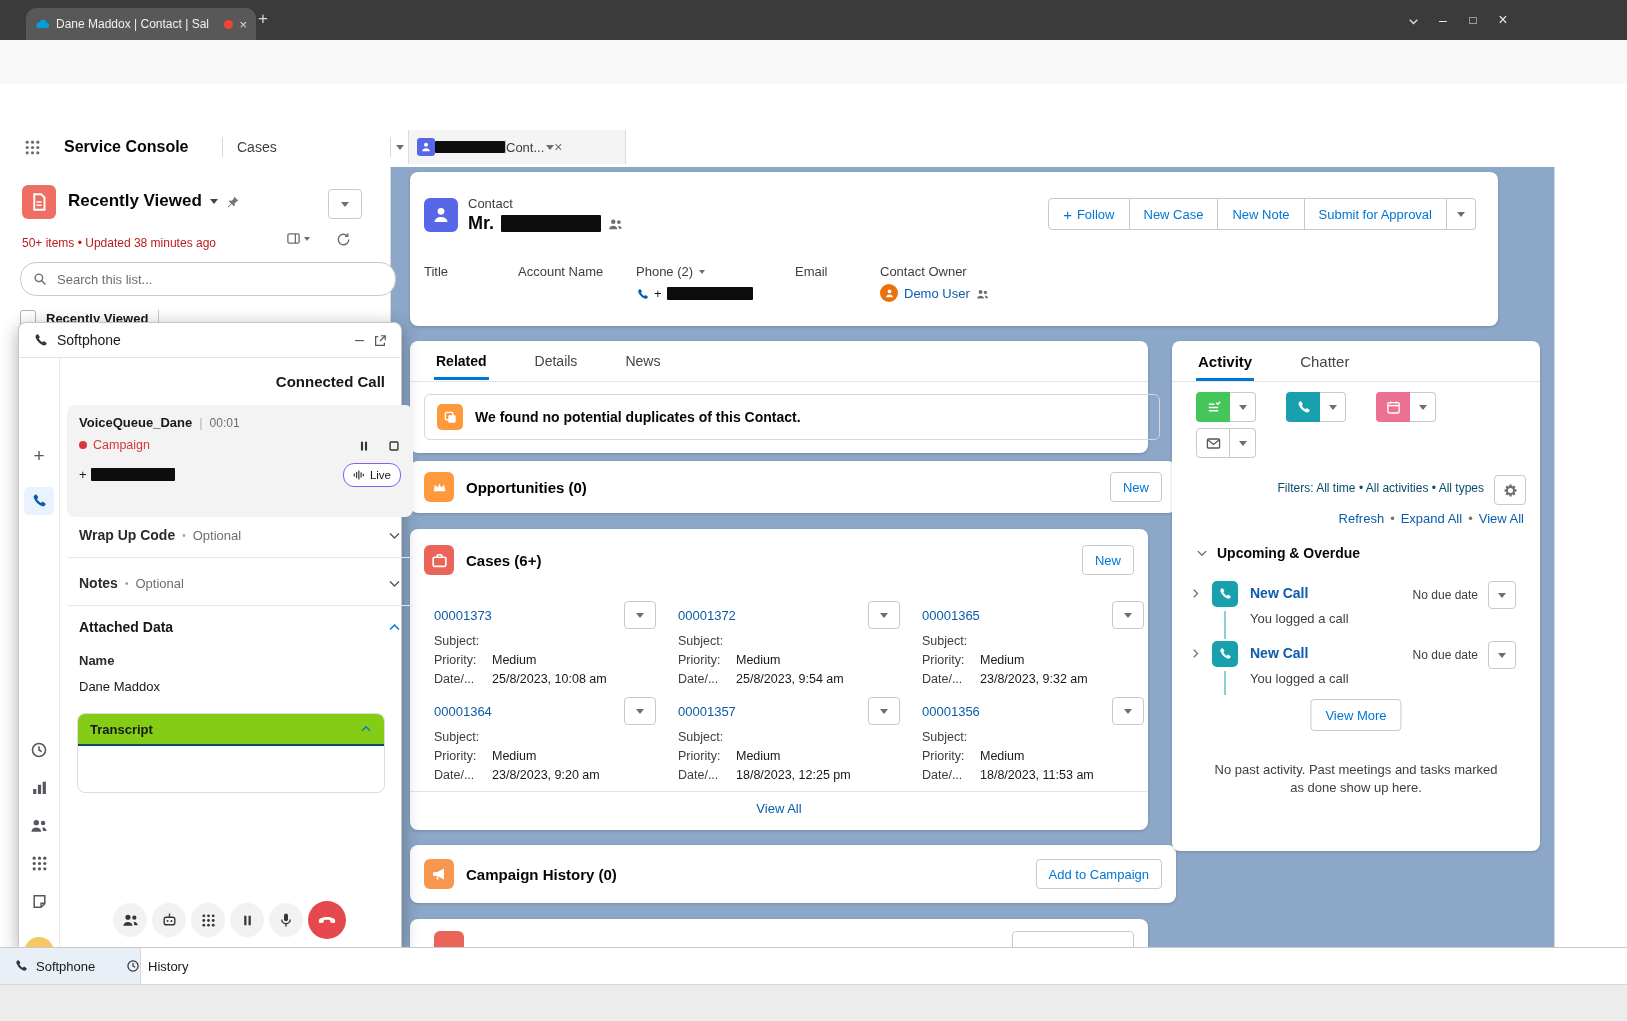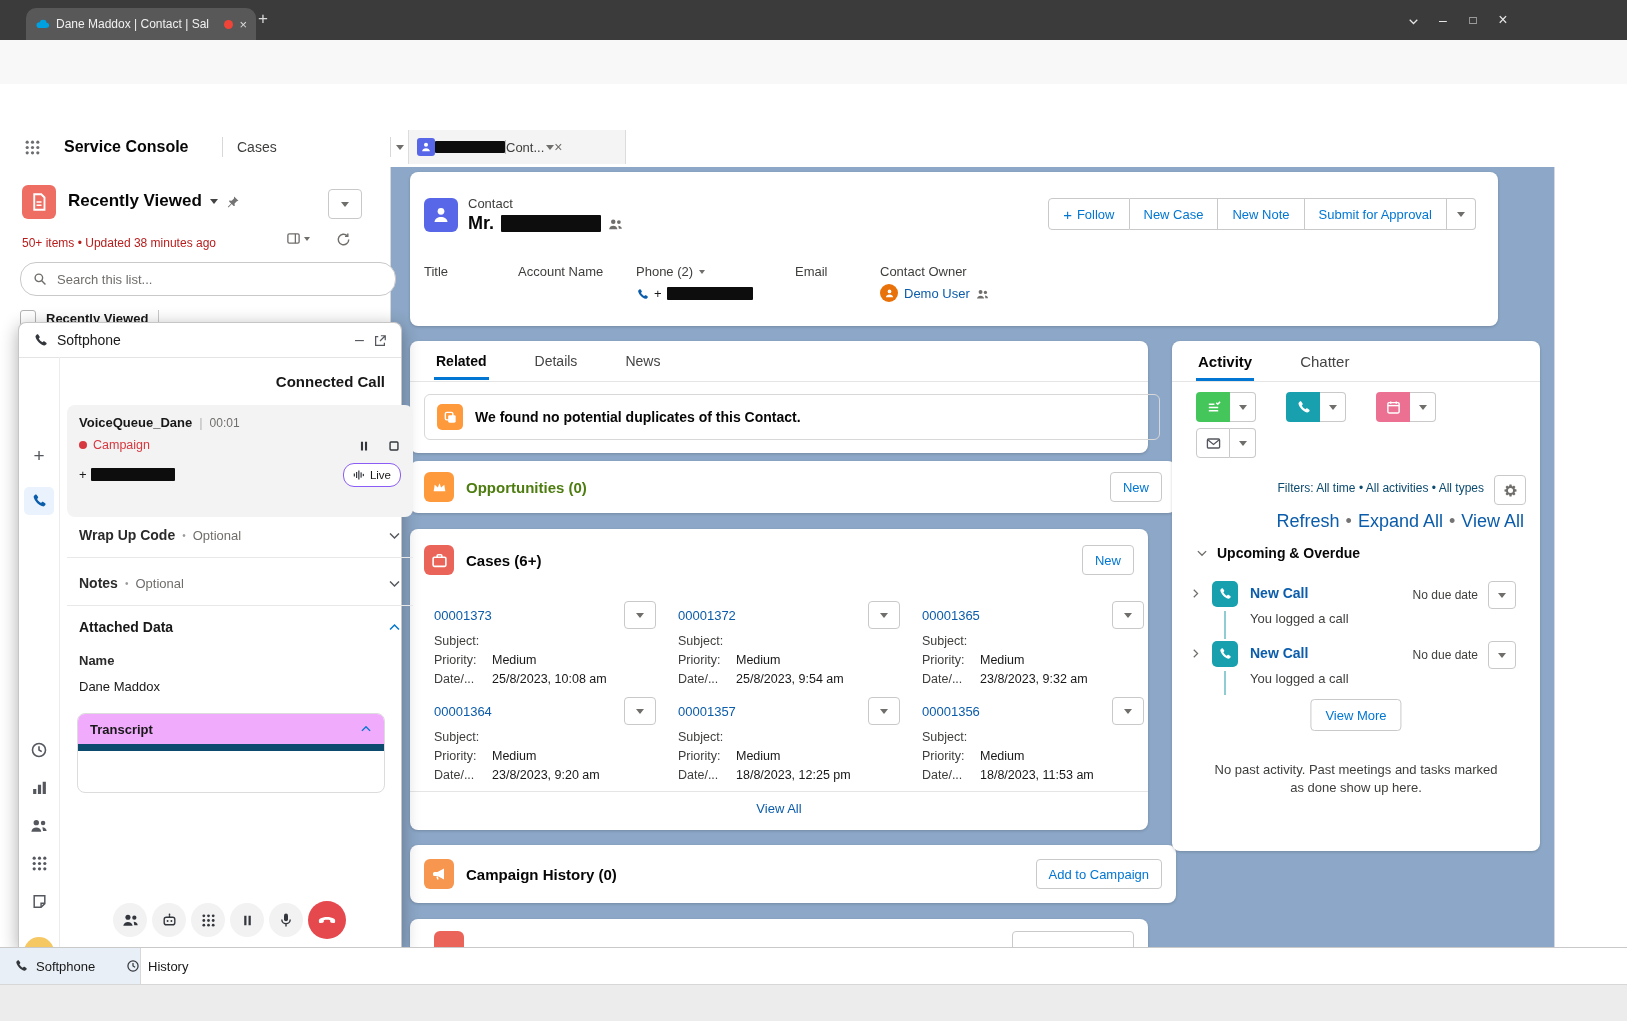--- a/index.html
+++ b/index.html
@@ -485,21 +485,21 @@
       <span style="font-size:14px;font-weight:700;color:#080707;">We found no potential duplicates of this Contact.</span>
     </div>
   </div>
 
   <div class="card f" style="left:410px;top:461px;width:738px;height:52px;padding:0 14px;gap:12px;">
     <span class="eicon" style="width:30px;height:30px;background:#ff9a3c;">
         <svg class="ic" width="17" height="17">
           <use href="#i-crown"></use>
         </svg>
       </span>
-    <a style="font-size:15px;font-weight:700;color:#4d7c0f;text-decoration:none;">Opportunities (0)</a>
+    <a style="font-size:15px;font-weight:700;color:#000000;text-decoration:none;">Opportunities (0)</a>
     <button class="sbtn sm" style="margin-left:auto;">
         <span>New</span>
       </button>
   </div>
 
   <div class="card" style="left:410px;top:529px;width:738px;height:301px;">
     <div class="f" style="height:62px;padding:0 14px;gap:12px;">
       <span class="eicon" style="width:30px;height:30px;background:#eb6459;">
           <svg class="ic" width="17" height="17">
             <use href="#i-brief"></use>
@@ -698,21 +698,21 @@
       <button class="grpcaret">
           <span class="caret"></span>
         </button>
     </div>
     <span class="abs" style="right:56px;top:140px;font-size:12px;color:#0c4a6e;">Filters: All time • All activities • All types</span>
     <span class="icbtn abs" style="right:14px;top:134px;width:30px;height:28px;">
         <svg class="ic" width="15" height="15">
           <use href="#i-gear"></use>
         </svg>
       </span>
-    <div class="abs f" style="right:16px;top:170px;gap:6px;font-size:18px;padding-left:44px;">
+    <div class="abs f" style="right:16px;top:170px;gap:6px;font-size:13px;padding-left:44px;">
       <a class="link">Refresh</a>
       <span style="color:#747474;">•</span>
       <a class="link">Expand All</a>
       <span style="color:#747474;">•</span>
       <a class="link">View All</a>
     </div>
     <div class="abs f" style="left:24px;top:204px;gap:9px;">
       <svg class="ic" width="12" height="12" style="color:#706e6b;">
           <use href="#i-chevD"></use>
         </svg>
@@ -857,21 +857,21 @@
     <div class="sp-row" style="top:286px;border-bottom:none;height:36px;">
       <span style="font-size:14px;font-weight:700;color:#181818;">Attached Data</span>
       <svg class="ic r180" width="13" height="13" style="margin-left:auto;color:#0176d3;">
           <use href="#i-chevD"></use>
         </svg>
     </div>
     <span class="abs" style="left:60px;top:330px;font-size:13px;font-weight:700;color:#2b2b2b;">Name</span>
     <span class="abs" style="left:60px;top:356px;font-size:13px;color:#181818;">Dane Maddox</span>
 
     <div class="abs" style="left:58px;top:390px;width:306px;height:78px;border:1px solid #dcdcdc;border-radius:8px;overflow:hidden;">
-      <div class="f" style="height:30px;background:#f0abfc;border-bottom:7px solid #0c4a6e;padding:0 12px;">
+      <div class="f" style="height:30px;background:#84cc16;border-bottom:2px solid #0c4a6e;padding:0 12px;">
         <span style="font-size:13px;font-weight:600;color:#181818;">Transcript</span>
         <svg class="ic r180" width="12" height="12" style="margin-left:auto;color:#0176d3;">
             <use href="#i-chevD"></use>
           </svg>
       </div>
     </div>
 
     <div class="abs f" style="left:94px;top:578px;gap:5px;">
       <button class="cbtn">
           <svg class="ic" width="17" height="17">

